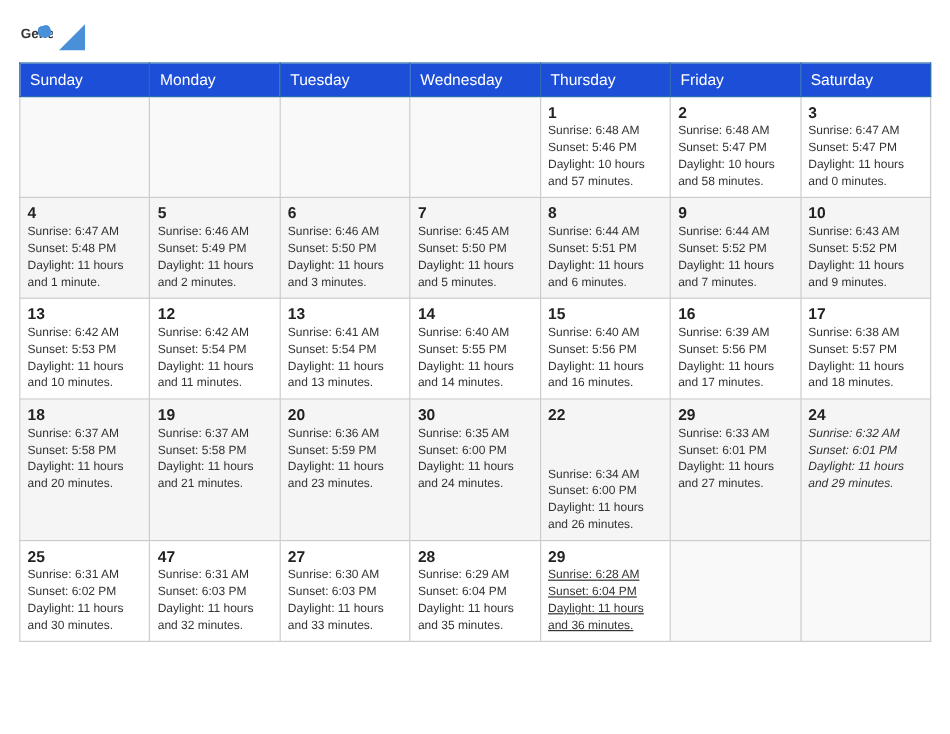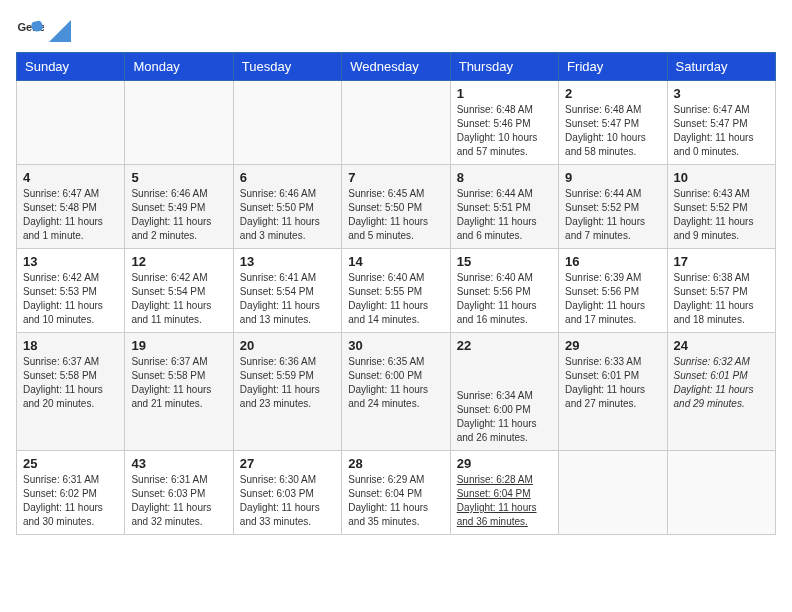--- a/index.html
+++ b/index.html
@@ -278,21 +278,21 @@
         </td>
       </tr>
       <tr>
         <td>
           <span class="day-number">25</span>
           <div class="day-info" style="white-space: pre-line;">Sunrise: 6:31 AM
 Sunset: 6:02 PM
 Daylight: 11 hours and 30 minutes.</div>
         </td>
         <td>
-          <span class="day-number">43</span>
+          <span class="day-number">47</span>
           <div class="day-info" style="white-space: pre-line;">Sunrise: 6:31 AM
 Sunset: 6:03 PM
 Daylight: 11 hours and 32 minutes.</div>
         </td>
         <td>
           <span class="day-number">27</span>
           <div class="day-info" style="white-space: pre-line;">Sunrise: 6:30 AM
 Sunset: 6:03 PM
 Daylight: 11 hours and 33 minutes.</div>
         </td>

